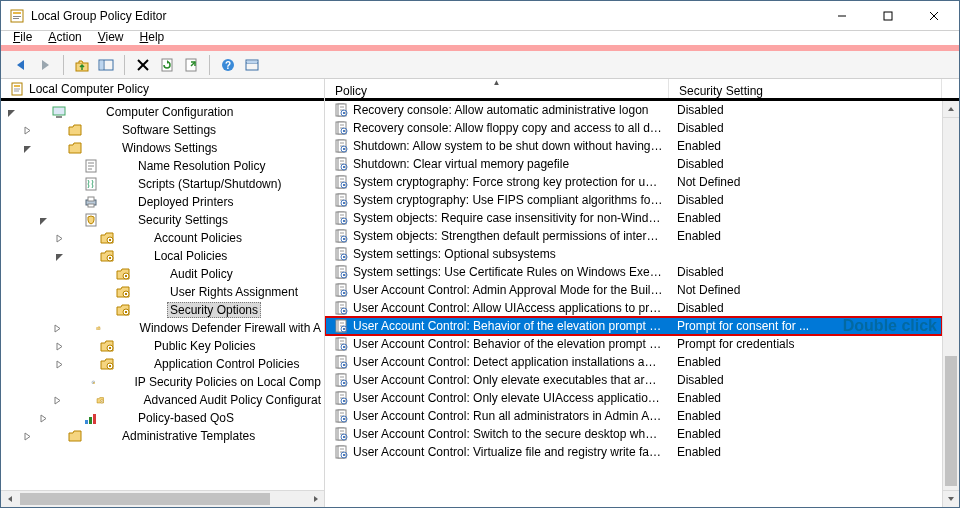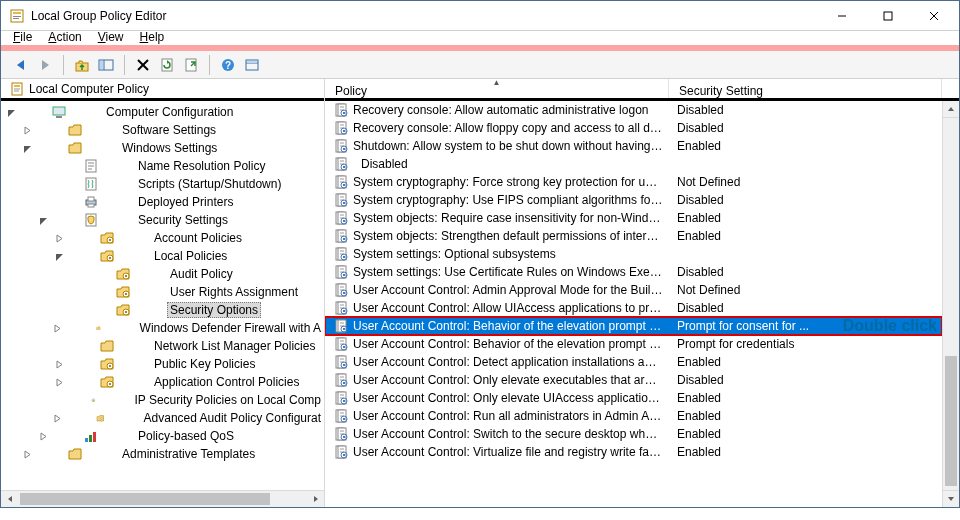--- a/index.html
+++ b/index.html
@@ -349,29 +349,20 @@
             <span class="ticon2">
               <svg viewBox="0 0 16 16">
                 <path d="M2 5 L6 5 L7 3 L14 3 L14 13 L2 13 Z" fill="#f5d580" stroke="#b88400"></path>
                 <circle cx="11" cy="10" r="3" fill="#fff" stroke="#b88400"></circle>
                 <rect x="10" y="9" width="2" height="2" fill="#b88400"></rect>
               </svg>
             </span>
             <span class="tlabel">Windows Defender Firewall with A</span>
           </div>
           <div class="trow ind4">
-            <span class="twist"></span>
-            <span class="ticon2">
-              <svg viewBox="0 0 16 16">
-                <path d="M2 5 L6 5 L7 3 L14 3 L14 13 L2 13 Z" fill="#f5d580" stroke="#b88400"></path>
-              </svg>
-            </span>
-            <span class="tlabel">Network List Manager Policies</span>
-          </div>
-          <div class="trow ind4">
             <span class="twist">
               <svg viewBox="0 0 9 9">
                 <path d="M2 1 L7 4.5 L2 8 Z" fill="none" stroke="#808080"></path>
               </svg>
             </span>
             <span class="ticon2">
               <svg viewBox="0 0 16 16">
                 <path d="M2 5 L6 5 L7 3 L14 3 L14 13 L2 13 Z" fill="#f5d580" stroke="#b88400"></path>
                 <circle cx="11" cy="10" r="3" fill="#fff" stroke="#b88400"></circle>
                 <rect x="10" y="9" width="2" height="2" fill="#b88400"></rect>
@@ -524,20 +515,21 @@
               <span class="licon">
                 <svg viewBox="0 0 16 16">
                   <rect x="3" y="2" width="8" height="12" fill="#fff" stroke="#888"></rect>
                   <rect x="5" y="2" width="8" height="12" fill="#fff" stroke="#888"></rect>
                   <line x1="7" y1="5" x2="11" y2="5" stroke="#999"></line>
                   <line x1="7" y1="8" x2="11" y2="8" stroke="#999"></line>
                   <circle cx="11" cy="11" r="3" fill="none" stroke="#4a7abf"></circle>
                   <rect x="10" y="10" width="2" height="2" fill="#4a7abf"></rect>
                 </svg>
               </span>
+              <span class="lname">Shutdown: Clear virtual memory pagefile</span>
               <span class="lval">Disabled</span>
             </div>
             <div class="lrow">
               <span class="licon">
                 <svg viewBox="0 0 16 16">
                   <rect x="3" y="2" width="8" height="12" fill="#fff" stroke="#888"></rect>
                   <rect x="5" y="2" width="8" height="12" fill="#fff" stroke="#888"></rect>
                   <line x1="7" y1="5" x2="11" y2="5" stroke="#999"></line>
                   <line x1="7" y1="8" x2="11" y2="8" stroke="#999"></line>
                   <circle cx="11" cy="11" r="3" fill="none" stroke="#4a7abf"></circle>

